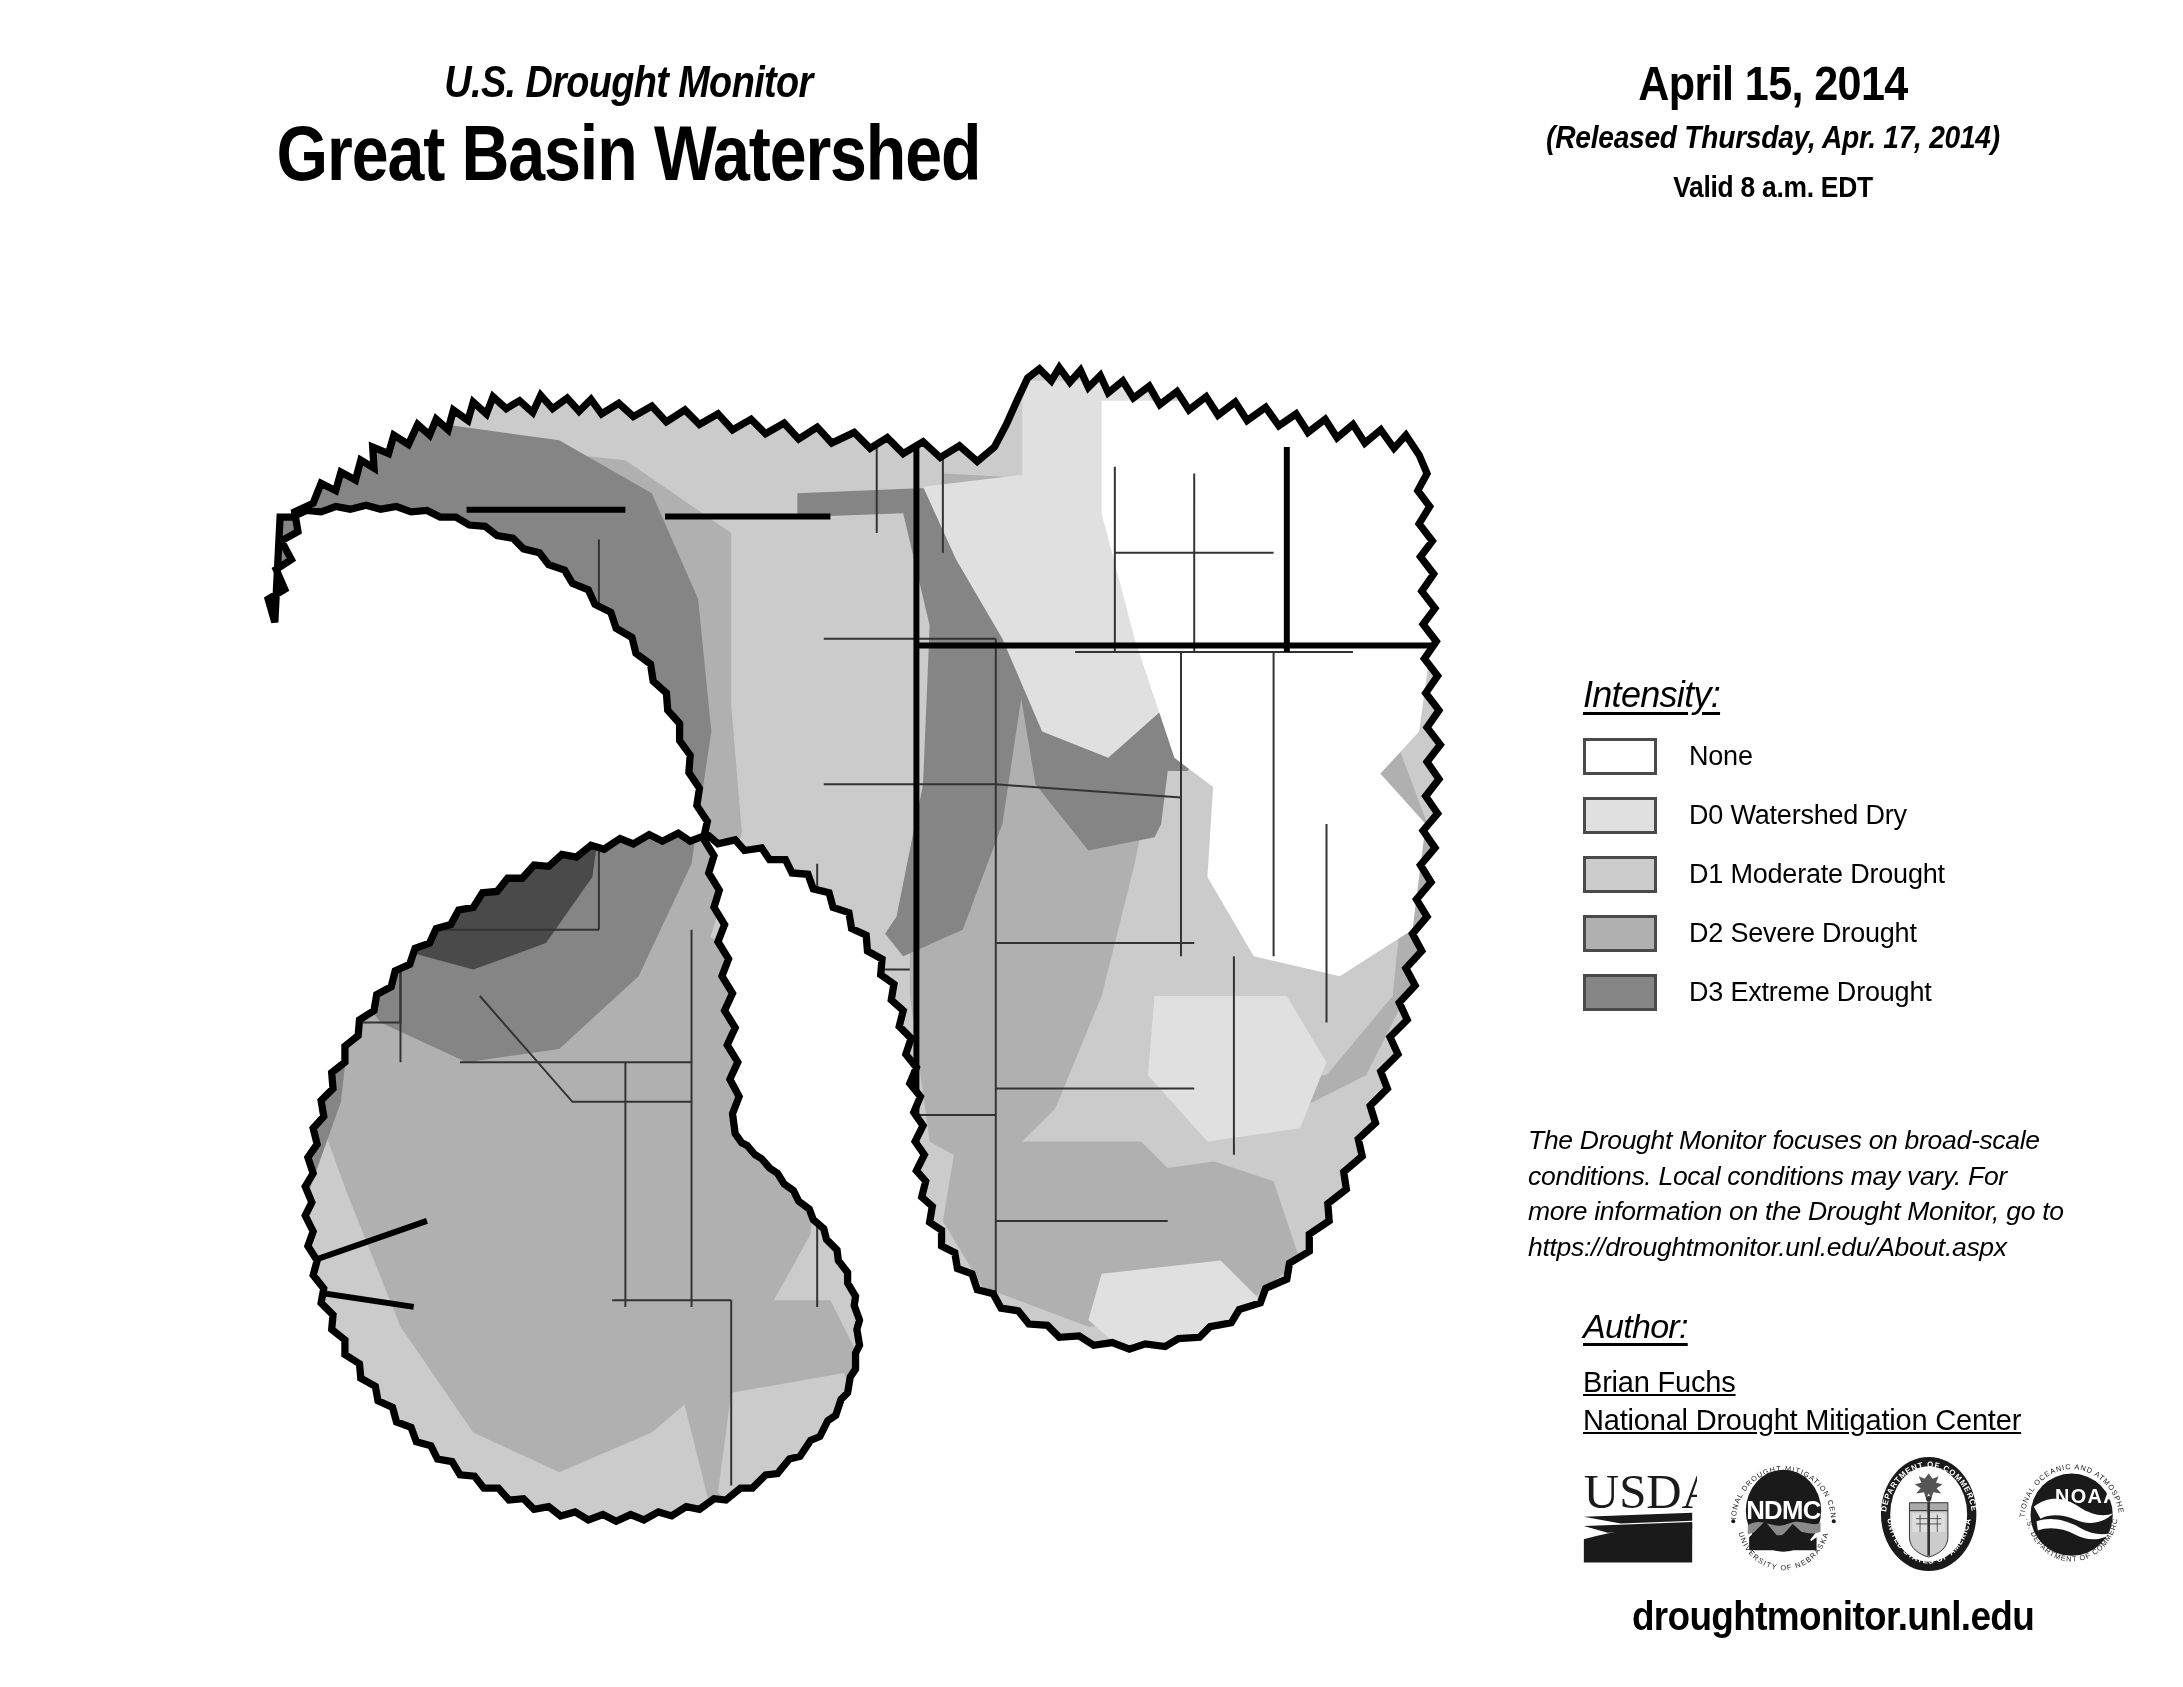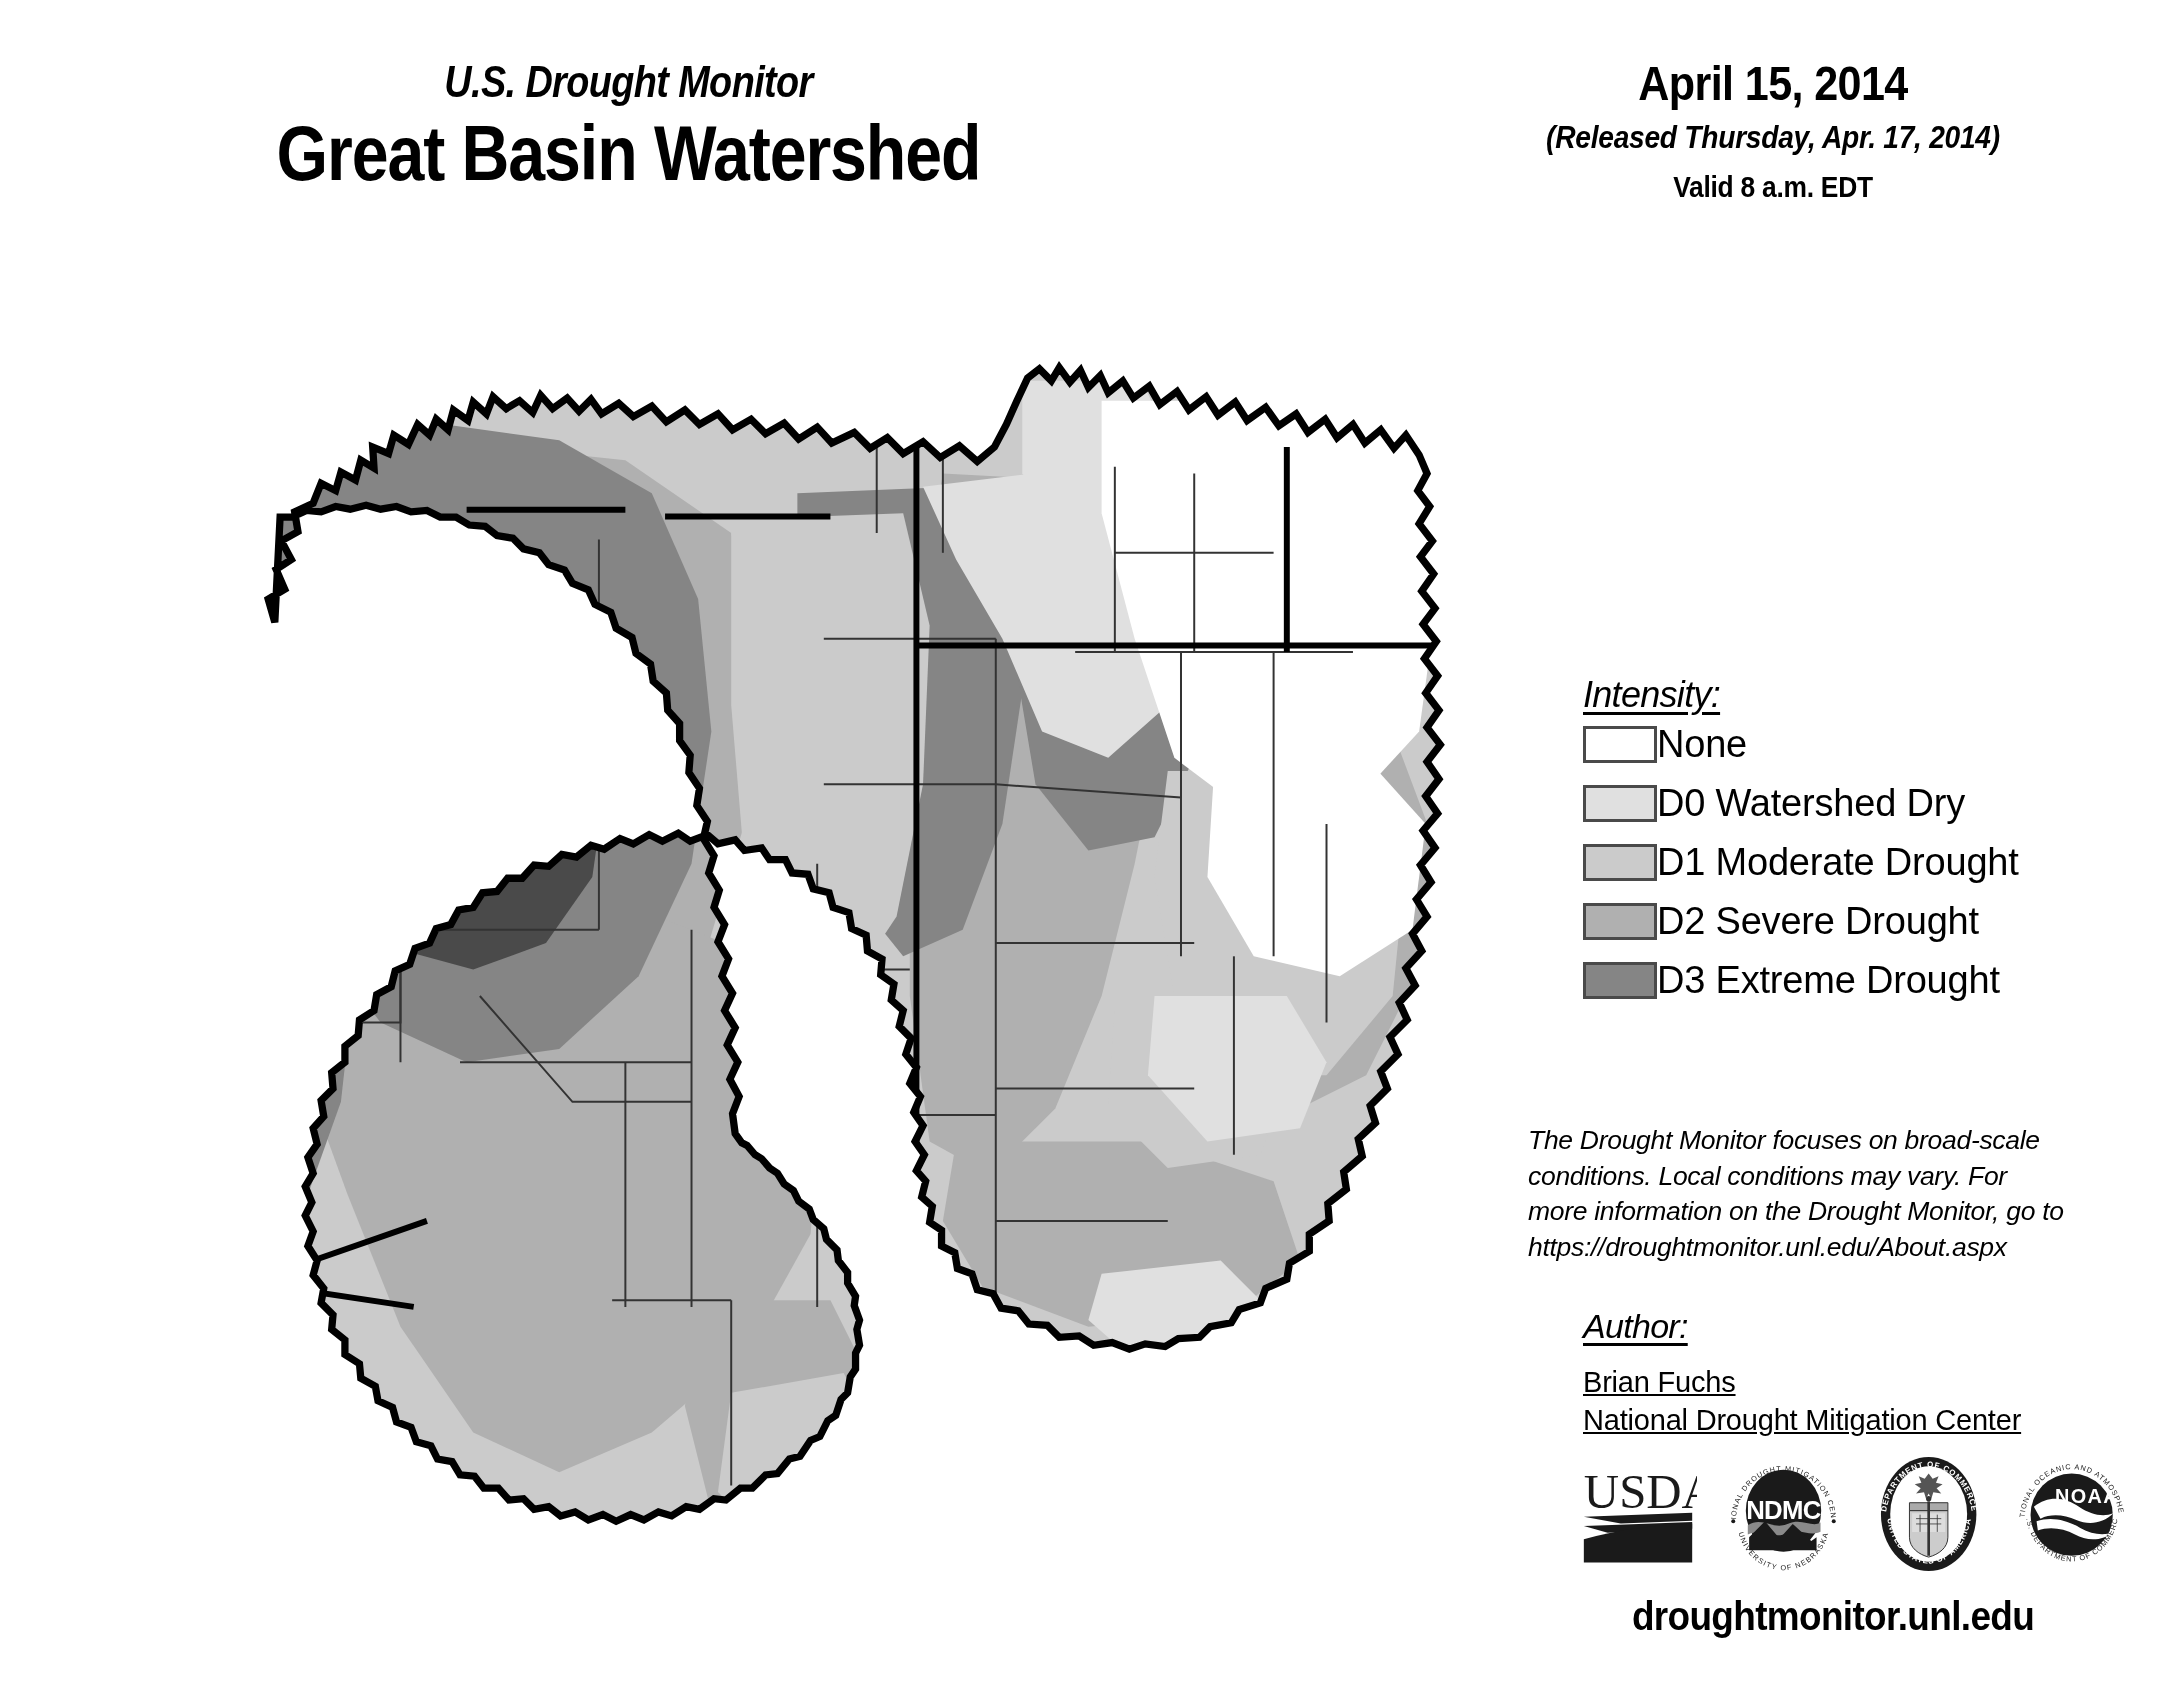--- a/index.html
+++ b/index.html
@@ -86,37 +86,38 @@
     left: 1583px; top: 674px;
     width: 529px;
   }
   #legend-title {
     font-size: 36px;
     font-style: italic;
     font-weight: normal;
     text-decoration: underline;
     text-underline-offset: 5.3px;
     letter-spacing: -0.7px;
-    margin-bottom: 5px;
+    margin-bottom: 17px;
     display: inline-block;
   }
   .legend-row {
     display: flex;
     align-items: center;
     height: 46px;
     margin-bottom: 13.2px;
   }
   .legend-swatch {
     width: 74px; height: 37px;
     border: 3.3px solid #4a4a4a;
     box-sizing: border-box;
     flex: 0 0 auto;
   }
   .legend-label {
-    font-size: 38px;
+    margin-left: 32px;
+    font-size: 27px;
     letter-spacing: -0.2px;
     white-space: nowrap;
   }
 
   
   #disclaimer {
     position: absolute;
     left: 1528px; top: 1123px;
     width: 543px;
     font-size: 26.5px;

